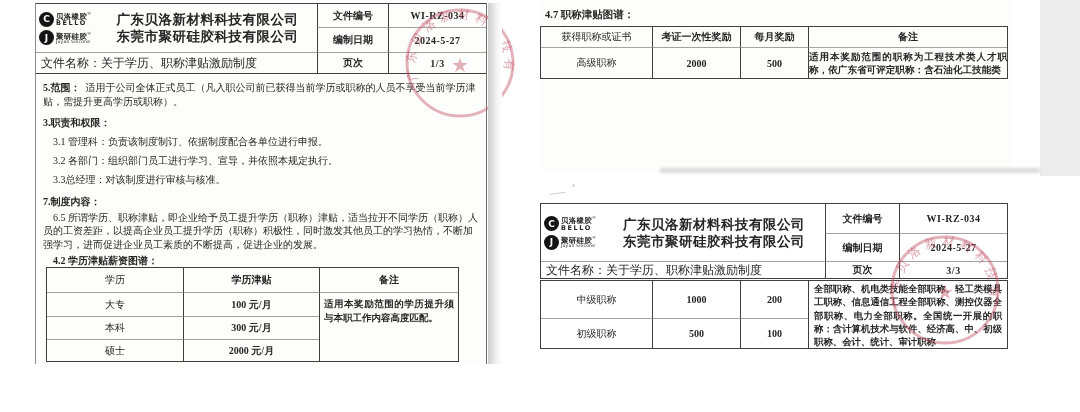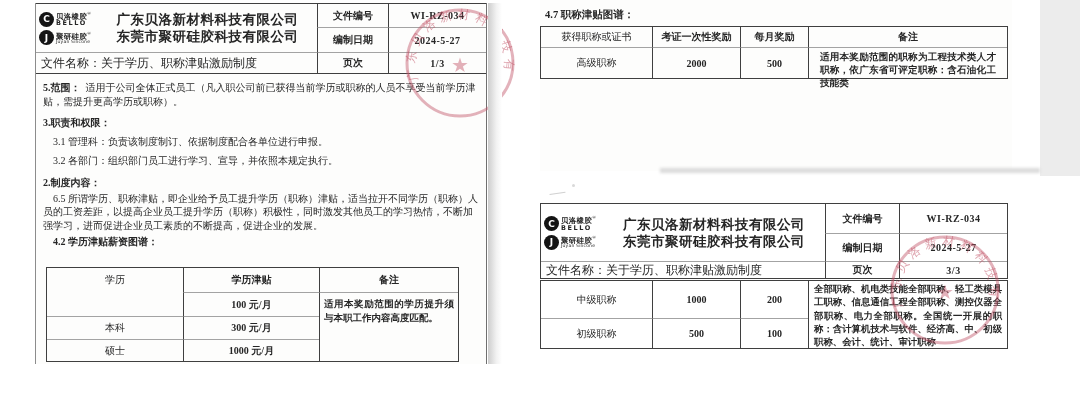--- a/index.html
+++ b/index.html
@@ -65,21 +65,21 @@
 
   
   .graybg { left:1040px; top:0; width:40px; height:176px; background:#ececec; }
   .page2 { left:540px; top:0; width:472px; height:171px; background:#fdfdfc; }
   .p2shadow { left:660px; top:168px; width:380px; height:5px; background:#dbdbdb; filter:blur(1.5px); }
   .t47title { position:absolute; left:5px; top:8px; font-weight:bold; font-size:10.5px; }
   .t47 { position:absolute; left:0; top:26px; display:grid;
     grid-template-columns:111px 88px 68px 199px; grid-template-rows:20px 31px;
     border:1px solid #3f3f3f; font-size:10px; }
   .t47 > div { box-sizing:border-box; }
-  .note47 { grid-area:2/4; padding:2px 11px; font-size:9.6px; line-height:13px; }
+  .note47 { grid-area:2/4; padding:2px 0; font-size:9.6px; line-height:13px; }
 
   .artifact { left:549px; top:186px; width:16px; height:7px;
     border-bottom:1px solid rgba(120,120,120,0.35); transform:rotate(-8deg); }
   .artifact2 { left:572px; top:184px; width:3px; height:3px; border-radius:50%;
     background:rgba(130,130,130,0.3); }
 
   
   .page3 { left:540px; top:203px; width:468px; background:#fdfdfc; }
   .hdr3 { position:absolute; left:0; top:0; width:466px;
     grid-template-columns:284px 74px 108px; grid-template-rows:29px 28px 17px; }
@@ -134,35 +134,37 @@
       </div>
       <div class="cell bl bt" style="grid-area:3/2">页次</div>
       <div class="cell bl bt mono" style="grid-area:3/3">1/3</div>
     </div>
 
     <div class="body1">
       <p class="p-scope"><b>5.范围：</b><span>适用于公司全体正式员工（凡入职公司前已获得当前学历或职称的人员不享受当前学历津贴，需提升更高学历或职称）。</span></p>
       <p class="h-duty">3.职责和权限：</p>
       <p class="duty">3.1 管理科：负责该制度制订、依据制度配合各单位进行申报。</p>
       <p class="duty">3.2 各部门：组织部门员工进行学习、宣导，并依照本规定执行。</p>
-      <p class="h-content">2.制度内容：</p>
+      <p class="duty">3.3总经理：对该制度进行审核与核准。</p>
+      <p class="h-content">7.制度内容：</p>
       <p class="p-41">6.5 所谓学历、职称津贴，即企业给予员工提升学历（职称）津贴，适当拉开不同学历（职称）人员的工资差距，以提高企业员工提升学历（职称）积极性，同时激发其他员工的学习热情，不断加强学习，进而促进企业员工素质的不断提高，促进企业的发展。</p>
       <p class="h-42">4.2 学历津贴薪资图谱：</p>
     </div>
 
     <div class="t42">
       <div class="cell bl" style="grid-area:1/2">学历津贴</div>
       <div class="cell" style="grid-area:1/1">学历</div>
       <div class="cell bl" style="grid-area:1/3">备注</div>
 
+      <div class="cell bt" style="grid-area:2/1">大专</div>
       <div class="cell bl bt" style="grid-area:2/2">100 元/月</div>
       <div class="cell bt" style="grid-area:3/1">本科</div>
       <div class="cell bl bt" style="grid-area:3/2">300 元/月</div>
       <div class="cell bt" style="grid-area:4/1">硕士</div>
-      <div class="cell bl bt" style="grid-area:4/2">1000 元/月</div>
+      <div class="cell bl bt" style="grid-area:4/2">2000 元/月</div>
 
       <div class="cell bl bt note-cell note42">适用本奖励范围的学历提升须与本职工作内容高度匹配。</div>
     </div>
 
     <svg class="stamp1" width="116" height="116" viewBox="0 0 116 116">
       <circle cx="58" cy="58" r="53" fill="none" stroke="#c25568" stroke-width="3" opacity="0.45"></circle>
       <path id="sealArc1" d="M 17 77 A 45 45 0 1 1 99 77" fill="none"></path>
       <text font-size="12" fill="#c25568" opacity="0.55" letter-spacing="5">
         <textPath href="#sealArc1" startOffset="2">广东贝洛新材料科技有限公司</textPath>
       </text>

